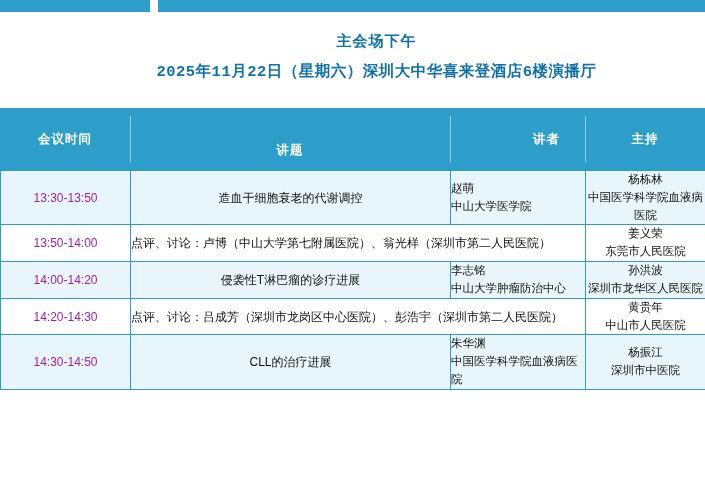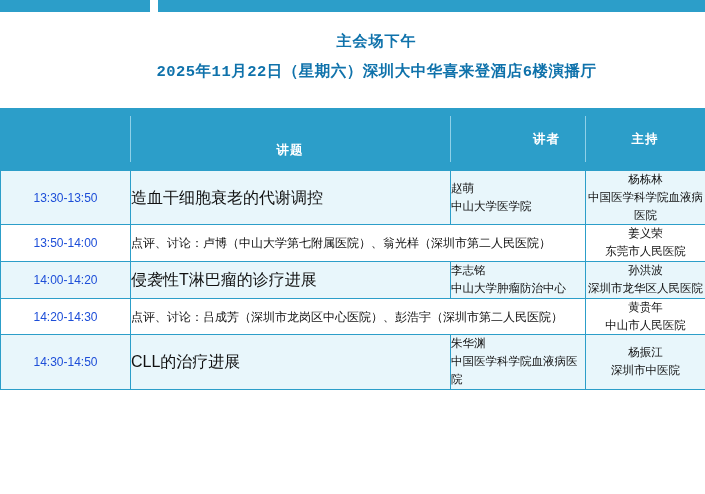--- a/index.html
+++ b/index.html
@@ -137,27 +137,27 @@
   table.agenda tr.row-b td { background: #ffffff; }
 
   .col-time  { width: 130px; }
   .col-topic { width: 320px; }
   .col-speaker { width: 135px; }
   .col-host  { width: 120px; }
 
   .cell-time {
     text-align: center;
     font-size: 12px;
-    color: #1d4ed8;
+    color: #a21caf;
     font-weight: normal;
     padding: 6px 2px;
   }
   .cell-topic {
-    text-align: left;
-    font-size: 16px;
+    text-align: center;
+    font-size: 12px;
     color: #111111;
     padding: 8px 6px;
     line-height: 1.5;
   }
   .cell-speaker {
     text-align: left;
     font-size: 11.5px;
     color: #111111;
     padding: 8px 6px 8px 10px;
     line-height: 1.55;
@@ -188,20 +188,21 @@
     <div class="mid-block"></div>
     <div class="right-block"></div>
   </div>
 
   <div class="title-banner">
     <div class="title-line1">主会场下午</div>
     <div class="title-line2">2025年11月22日（星期六）深圳大中华喜来登酒店6楼演播厅</div>
   </div>
 
   <div class="header-band">
+    <div class="hcell c0">会议时间</div>
     <div class="hcell c1">讲题</div>
     <div class="hcell c2">讲者</div>
     <div class="hcell c3">主持</div>
     <div class="hsep s1"></div>
     <div class="hsep s2"></div>
     <div class="hsep s3"></div>
   </div>
 
   <table class="agenda">
     <colgroup>

